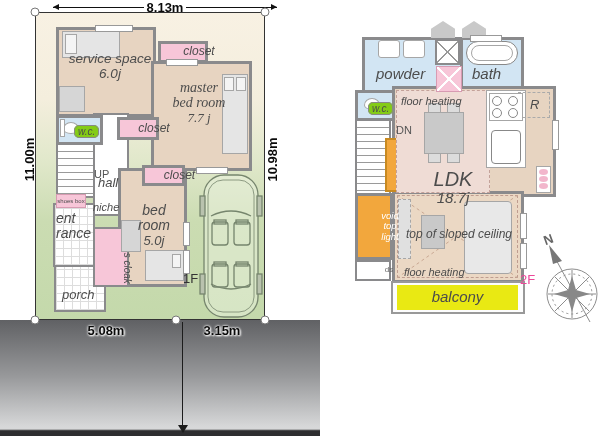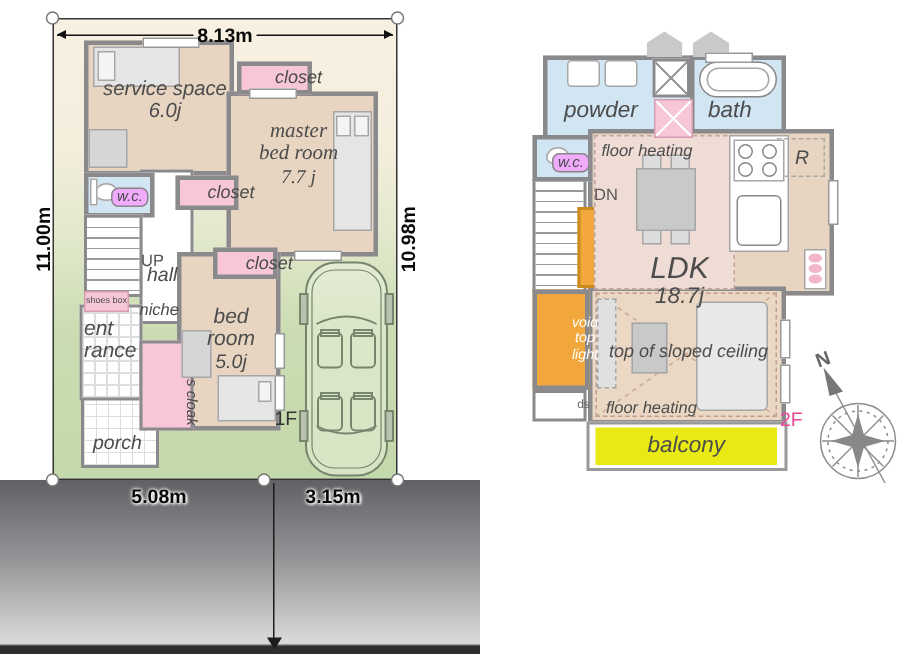--- a/index.html
+++ b/index.html
@@ -26,21 +26,21 @@
   .corner{position:absolute;width:7px;height:7px;border-radius:50%;background:#fff;
     border:1px solid #777;transform:translate(-50%,-50%);z-index:9;}
   .win{position:absolute;background:#fff;border:1px solid #999;z-index:5;}
   .vtext{writing-mode:vertical-rl;text-orientation:mixed;}
   .dimrow{position:absolute;display:flex;align-items:center;z-index:7;}
   .dimline{flex:1;height:1px;background:#111;position:relative;margin:0 3px;}
   .dimline.l::before{content:"";position:absolute;left:0;top:-3px;border-right:6px solid #111;
     border-top:3px solid transparent;border-bottom:3px solid transparent;}
   .dimline.r::after{content:"";position:absolute;right:0;top:-3px;border-left:6px solid #111;
     border-top:3px solid transparent;border-bottom:3px solid transparent;}
-  .wcbox{background:#f0abfc;border:1px solid #888;border-radius:5px;padding:0 3px;
+  .wcbox{background:#84cc16;border:1px solid #888;border-radius:5px;padding:0 3px;
     font-size:10px;font-style:italic;color:#4c4c4c;}
   .dash{position:absolute;box-sizing:border-box;border:1px dashed #bf9d90;z-index:3;}
   .xcross{background-image:
     linear-gradient(45deg,transparent calc(50% - .7px),#999 calc(50% - .7px) calc(50% + .7px),transparent calc(50% + .7px)),
     linear-gradient(-45deg,transparent calc(50% - .7px),#999 calc(50% - .7px) calc(50% + .7px),transparent calc(50% + .7px));}
   .vcross{background-image:
     linear-gradient(45deg,transparent calc(50% - .8px),#fff calc(50% - .8px) calc(50% + .8px),transparent calc(50% + .8px)),
     linear-gradient(-45deg,transparent calc(50% - .8px),#fff calc(50% - .8px) calc(50% + .8px),transparent calc(50% + .8px));}
   .vent{position:absolute;background:#c9c9c9;
     clip-path:polygon(50% 0,100% 45%,100% 100%,0 100%,0 45%);z-index:5;}
@@ -54,21 +54,21 @@
 
   <div class="abs" style="left:35px;top:12px;width:230px;height:308px;border:1.5px solid #333;box-sizing:border-box;
               background:linear-gradient(180deg,#f8f1e3 0%,#f4eedd 28%,#e1e8cb 48%,#cbdcb2 68%,#c4d9ab 100%);"></div>
 
   <div class="abs" style="left:0;top:320px;width:320px;height:116px;
               background:linear-gradient(180deg,#606164 0%,#97989a 48%,#d7d8d9 92%,#d7d8d9 94%,#2e2e30 95.5%,#2e2e30 100%);"></div>
   <div class="abs" style="left:182px;top:322px;width:1px;height:104px;background:#1c1c1c;z-index:6;"></div>
   <div class="abs" style="left:178px;top:425px;width:0;height:0;border-left:5px solid transparent;border-right:5px solid transparent;
               border-top:8px solid #1c1c1c;z-index:6;"></div>
 
-  <div class="dimrow" style="left:35px;top:1px;width:230px;height:13px;margin-top:16px;">
+  <div class="dimrow" style="left:50px;top:1px;width:230px;height:13px;">
     <span class="dimline l"></span>
     <span class="dim" style="position:static;">8.13m</span>
     <span class="dimline r"></span>
   </div>
   <div class="dim" style="left:4px;top:152px;width:50px;text-align:center;transform:rotate(-90deg);">11.00m</div>
   <div class="dim" style="left:247px;top:152px;width:50px;text-align:center;transform:rotate(-90deg);">10.98m</div>
   <div class="dim shadowed" style="left:70px;top:323px;width:72px;text-align:center;">5.08m</div>
   <div class="dim shadowed" style="left:186px;top:323px;width:72px;text-align:center;">3.15m</div>
 
   <div class="corner" style="left:35px;top:12px;"></div>

